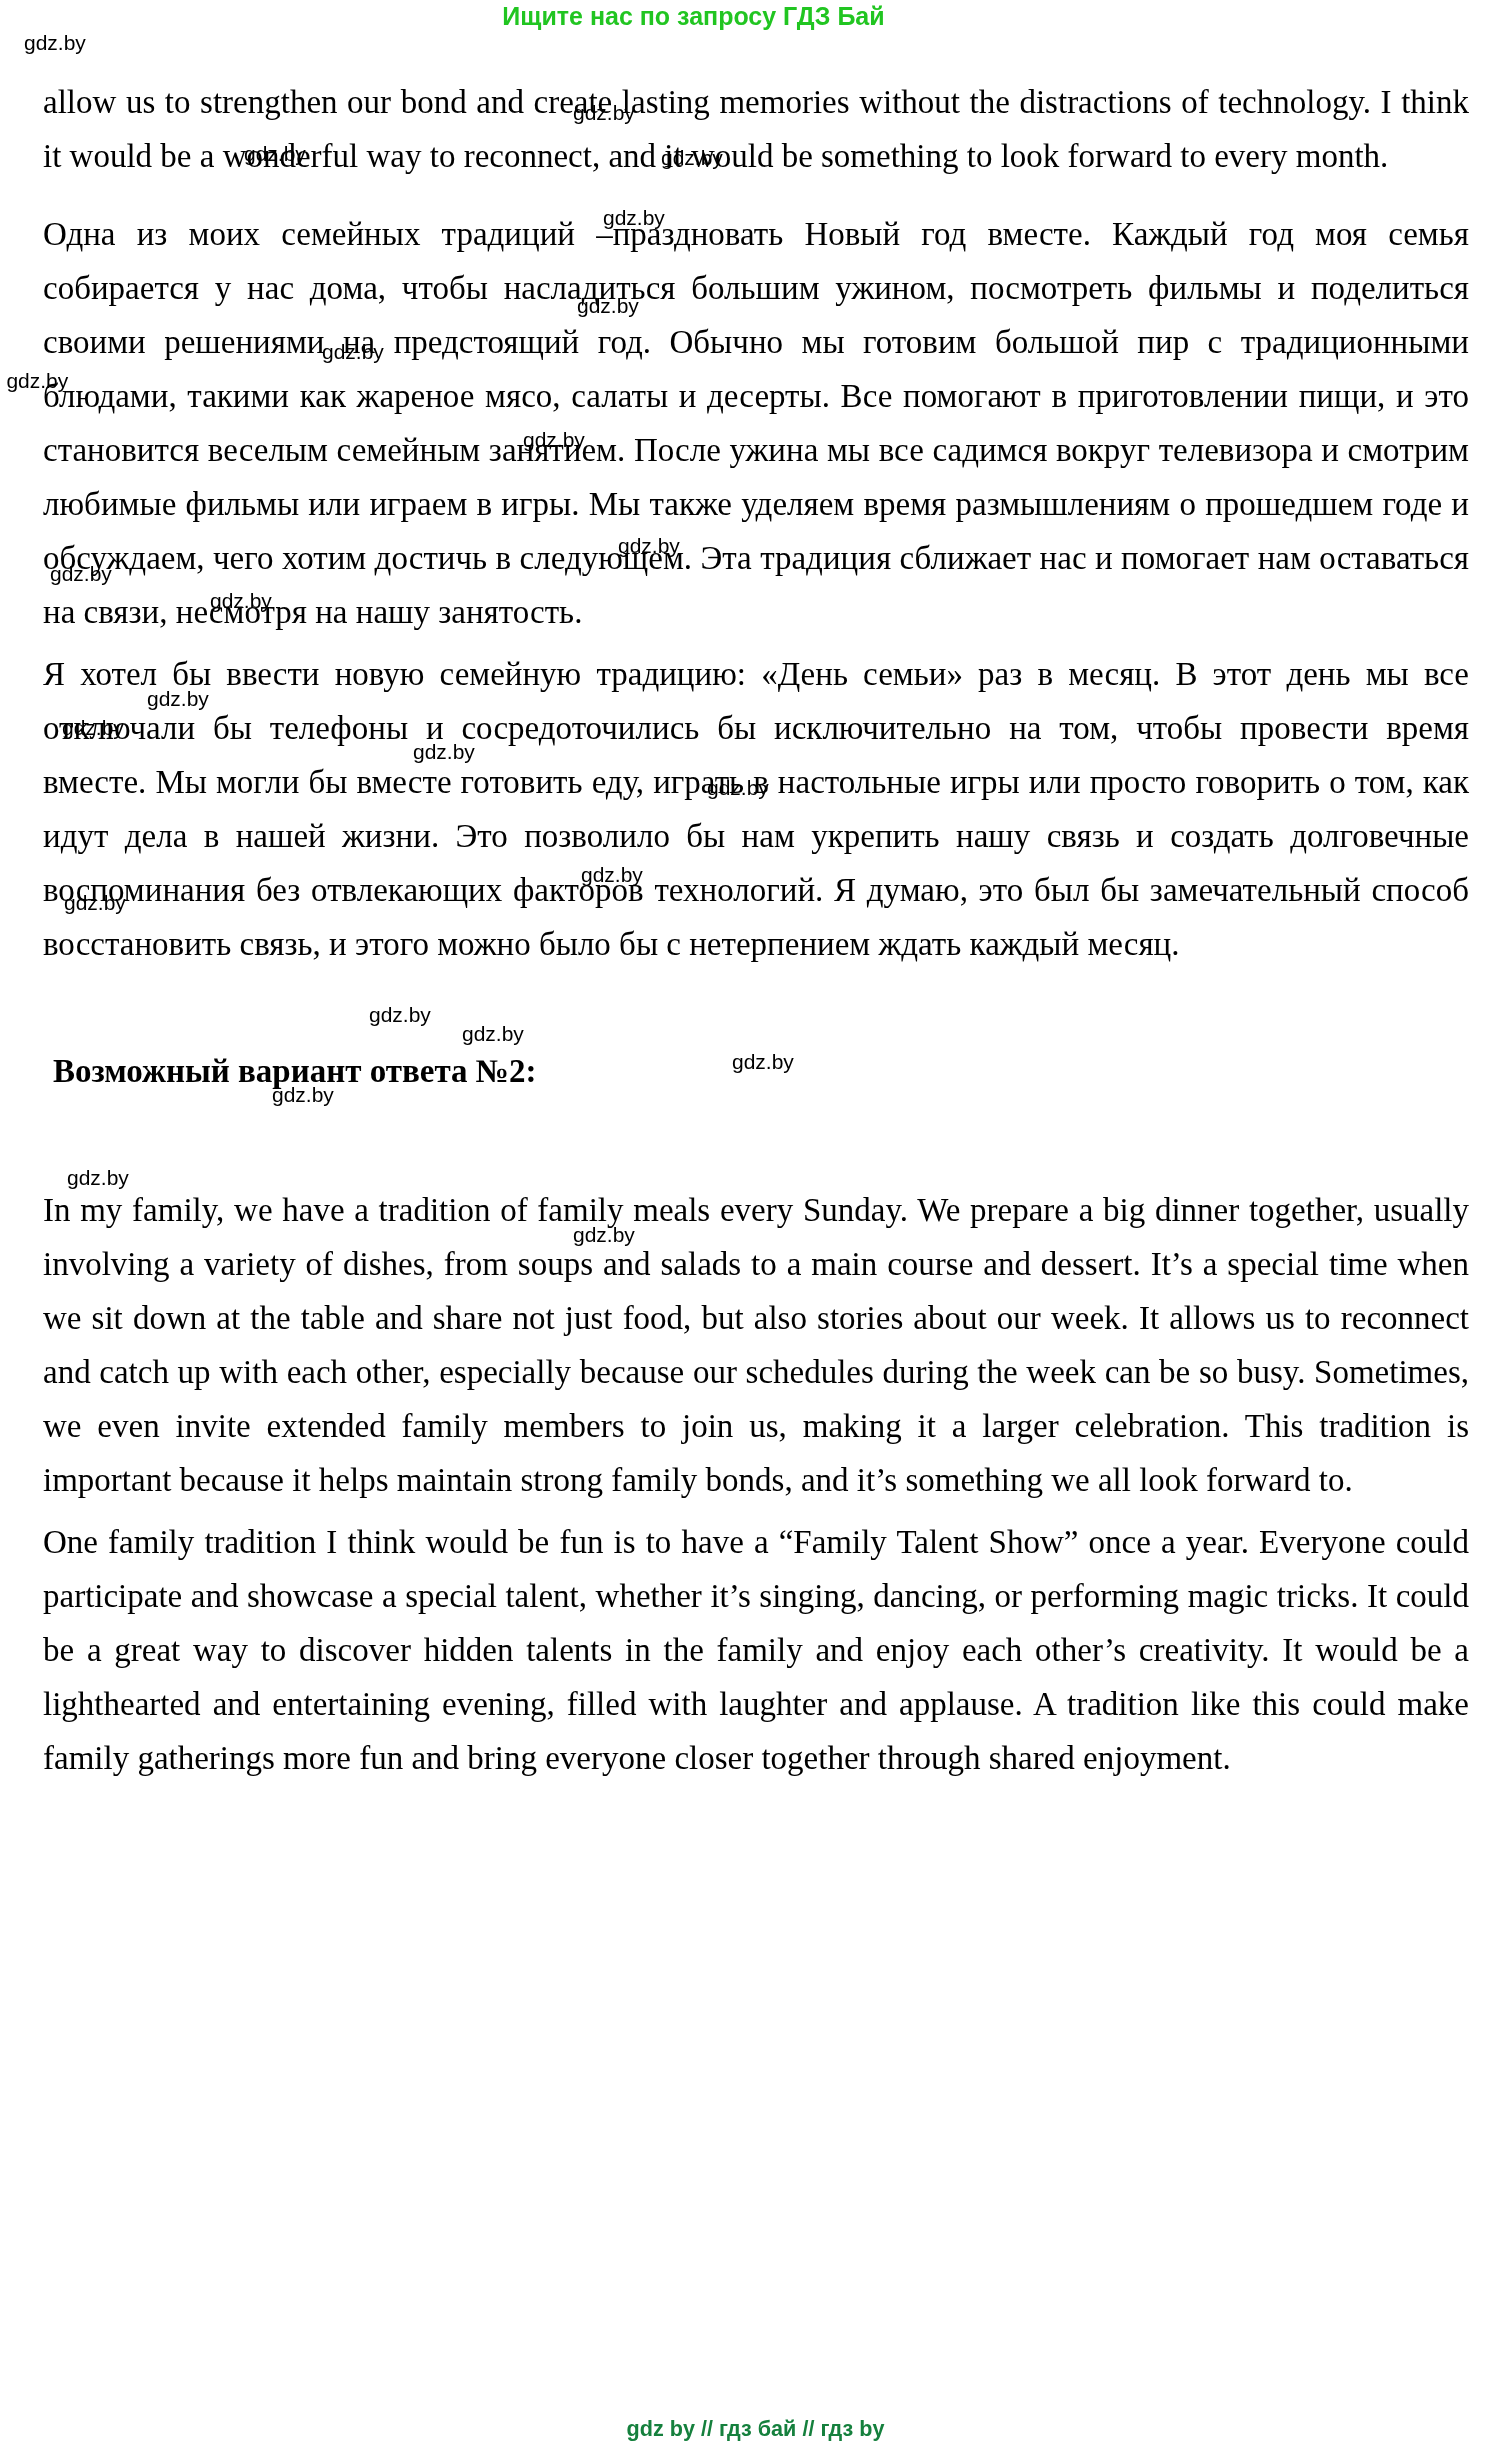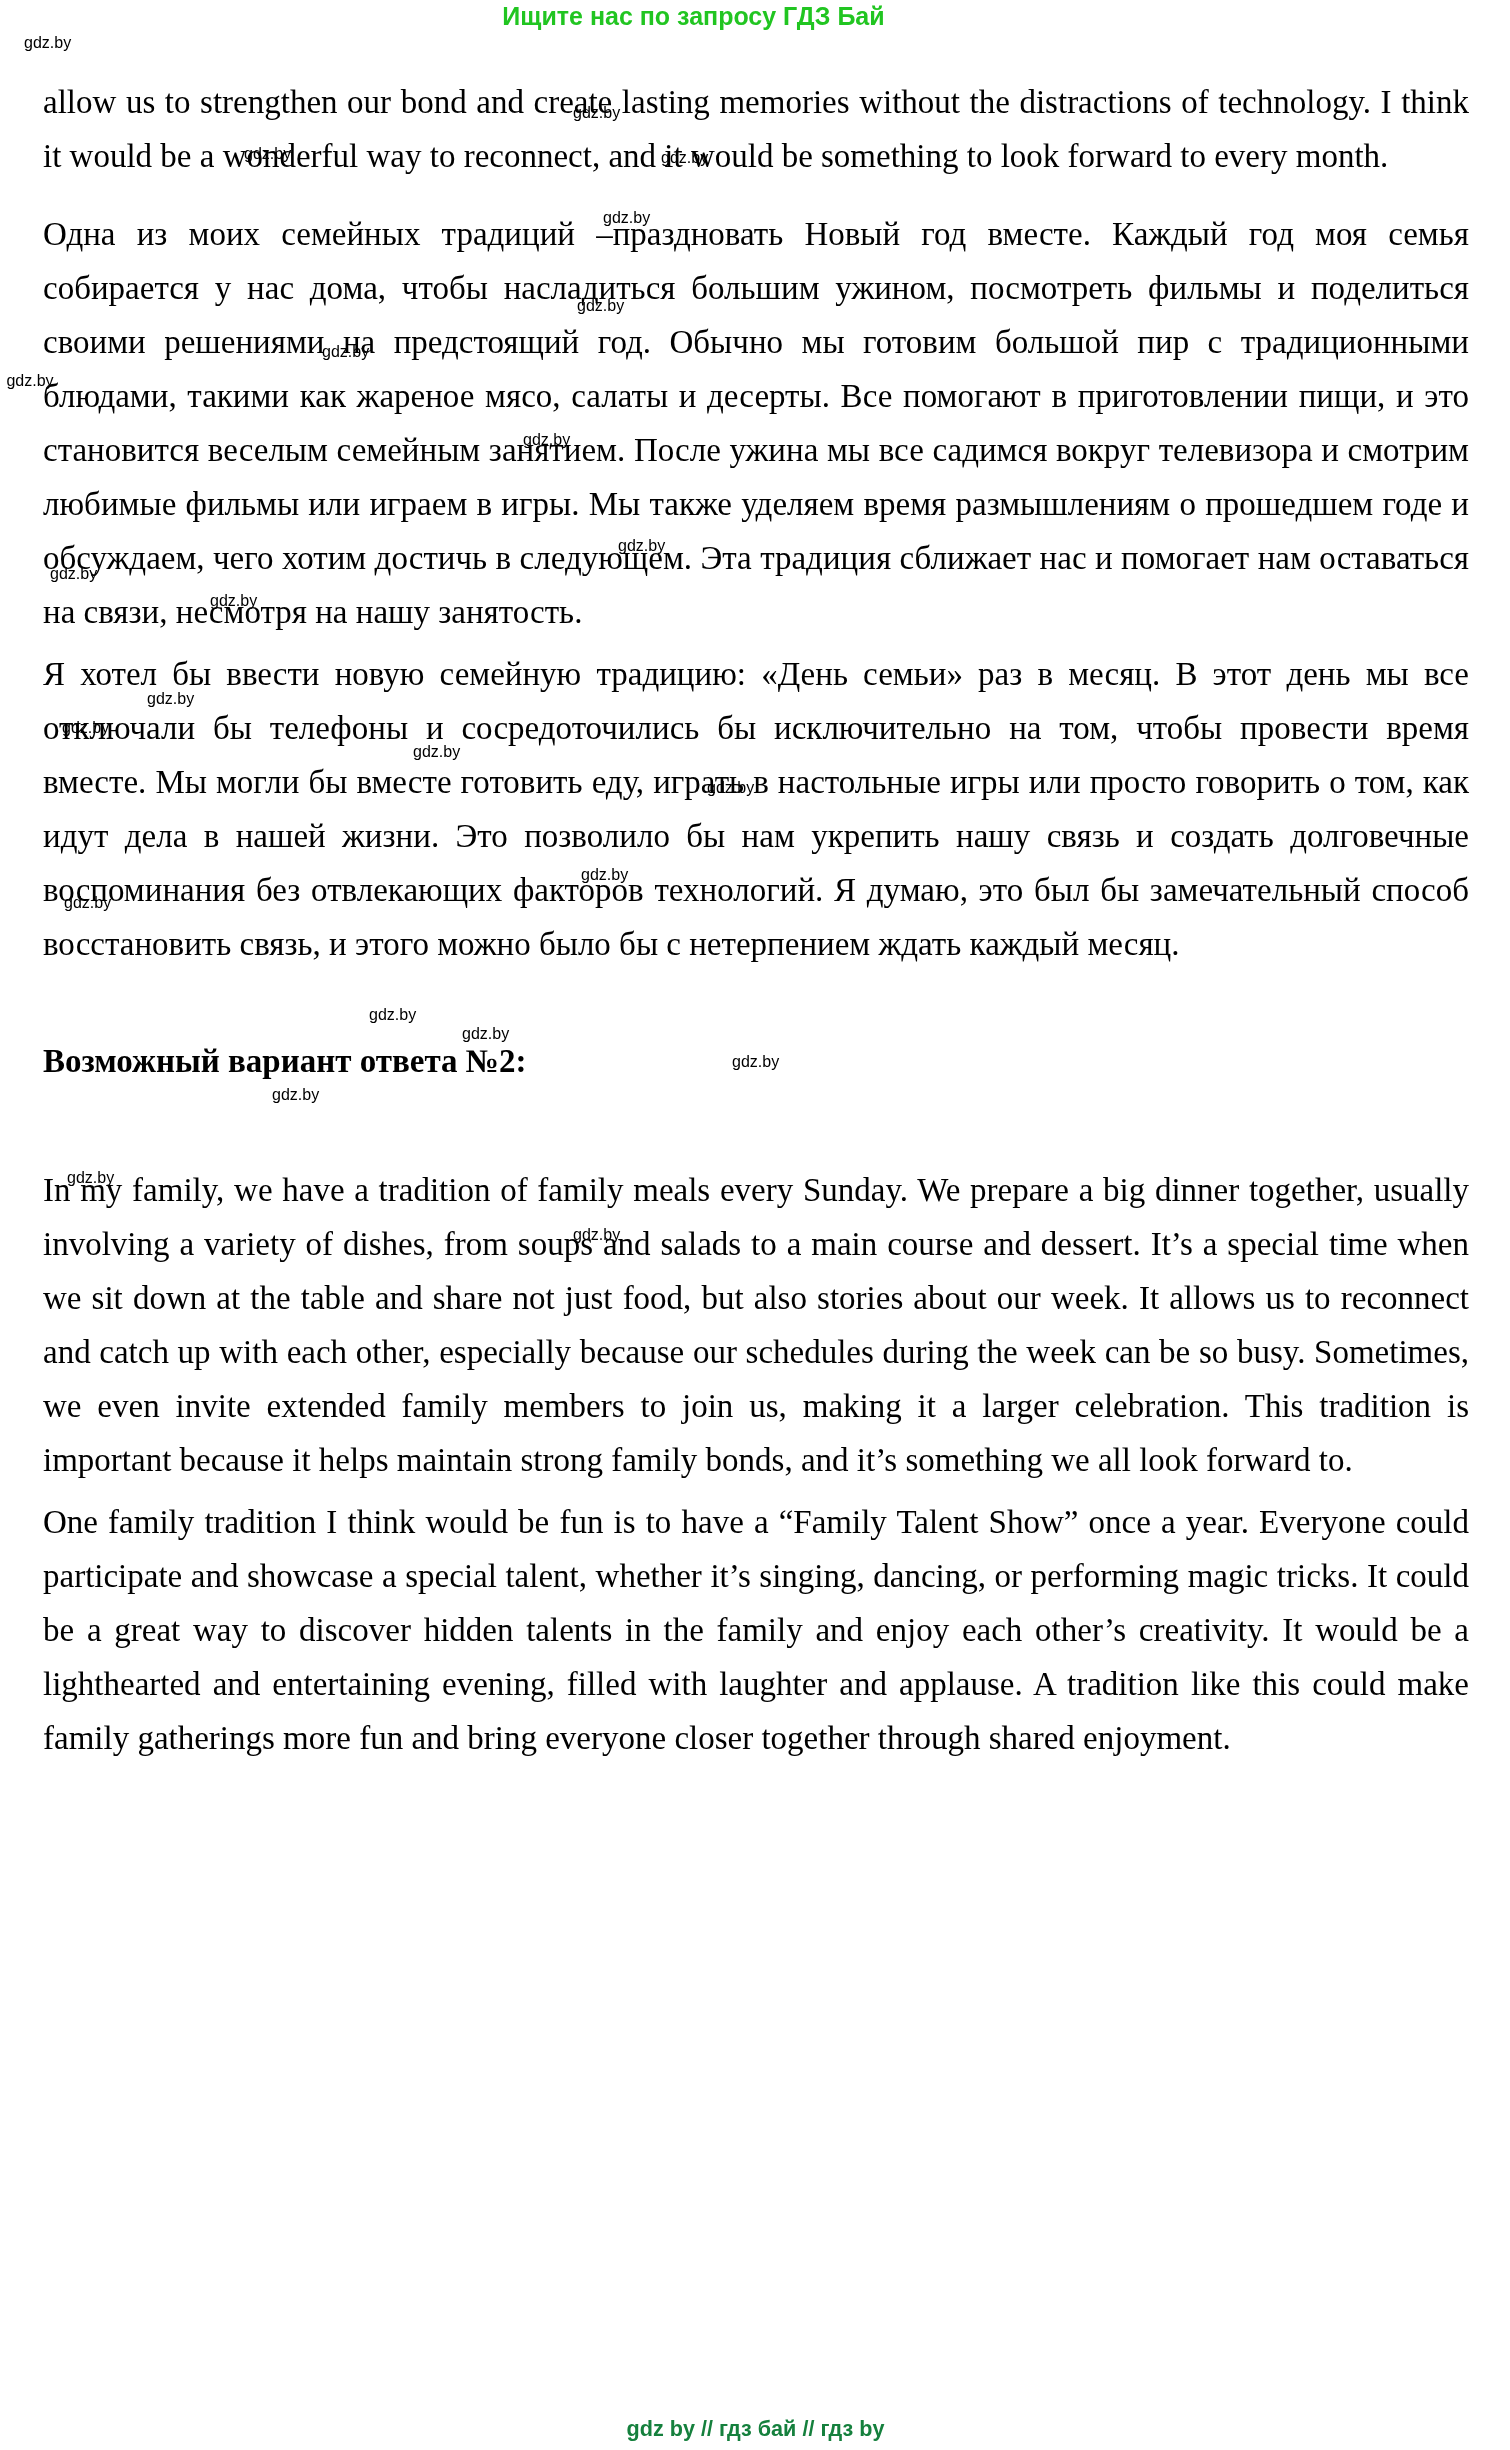--- a/index.html
+++ b/index.html
@@ -62,32 +62,32 @@
     hyphens: none;
   }
 
   .gap-sm { height: 8px; }
   .gap-lg { height: 50px; }
   .gap-xl { height: 62px; }
 
   .heading {
     font-size: 33px;
     line-height: 48px;
-    margin: 8px;
+    margin: 18px;
     text-align: left;
   }
 
   b.strong { font-weight: 400; }
 
   
   .wm {
     position: absolute;
     font-family: "Liberation Sans", "DejaVu Sans", sans-serif;
     font-weight: 400;
-    font-size: 16px;
+    font-size: 21px;
     line-height: 17.6px;
     color: #000000;
     white-space: nowrap;
     pointer-events: none;
     user-select: none;
   }
 </style>
 </head>
 <body>
 

